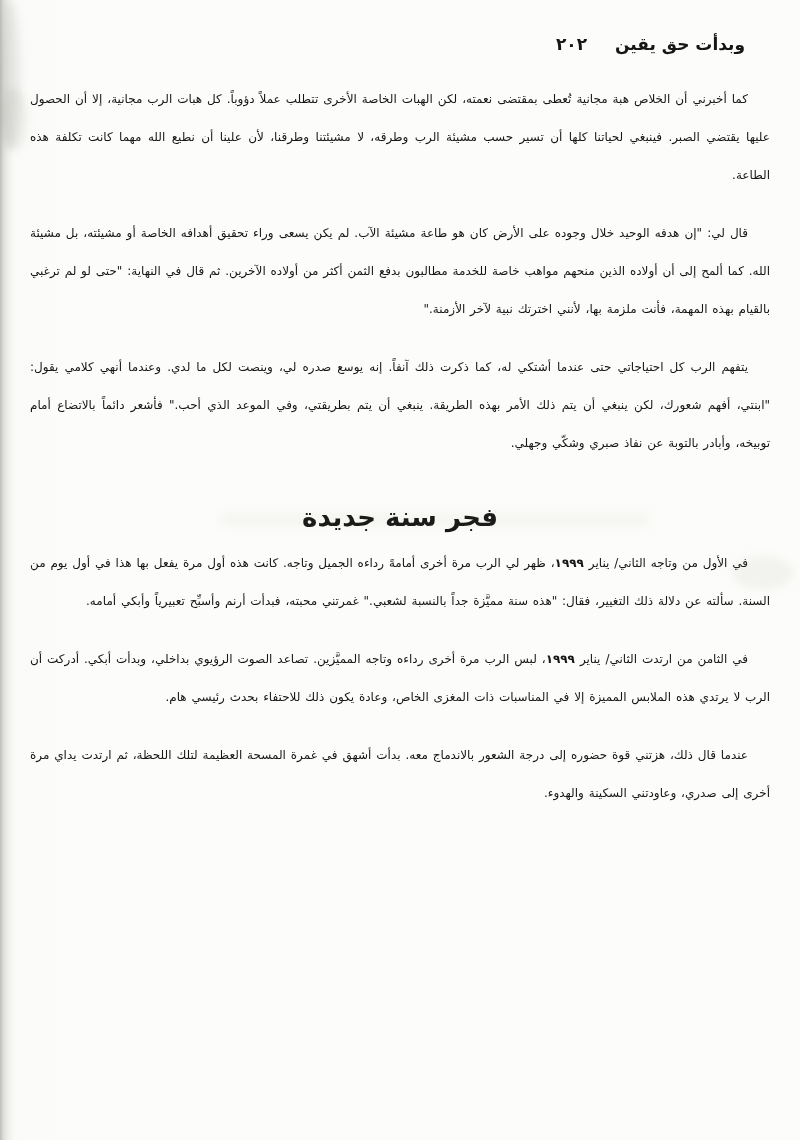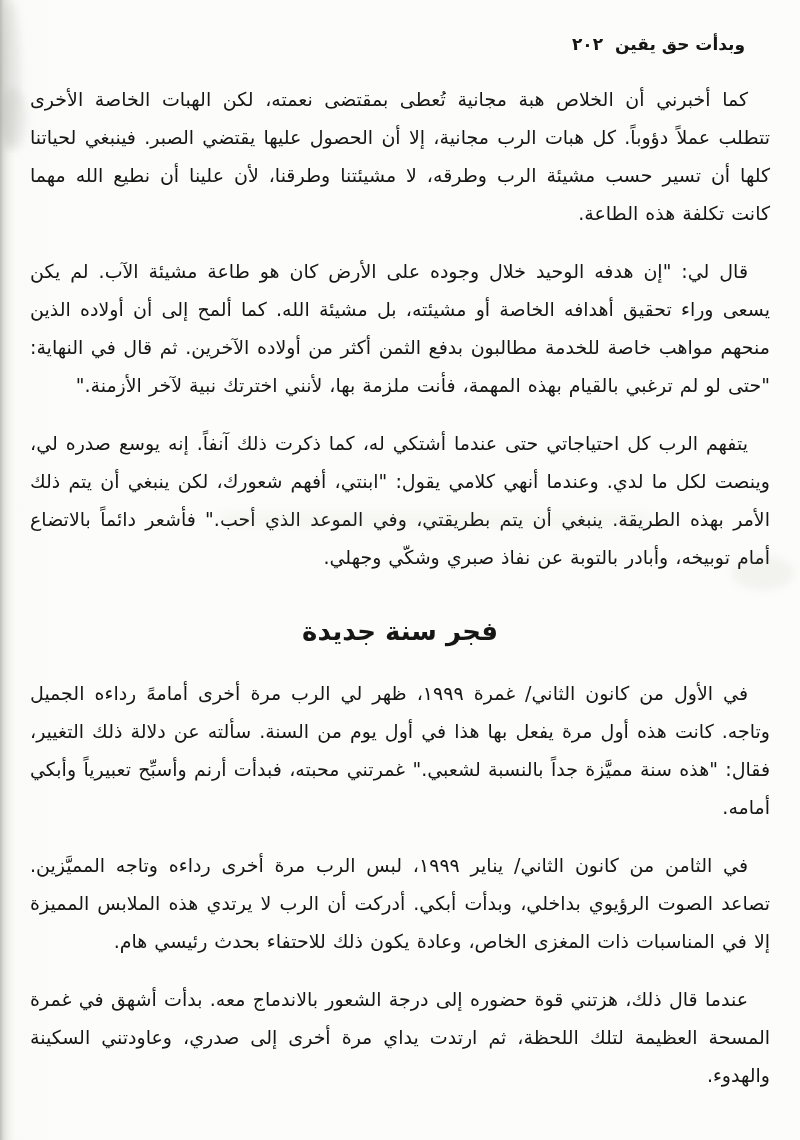--- a/index.html
+++ b/index.html
@@ -30,39 +30,39 @@
   .smudge.s4 { right: 150px; top: 512px; width: 430px; height: 15px; background: rgba(130,128,118,0.06); filter: blur(5px); border-radius: 8px; }
 
   .running-head {
     text-align: right;
     padding-left: 0;
     padding-right: 25px;
     font-size: 17px;
     font-weight: 700;
     letter-spacing: 0.2px;
   }
-  .running-head .pgnum { margin-right: 6px; text-align: right; }
+  .running-head .pgnum { margin-right: 22px; text-align: right; }
 
   .body-text { margin-top: 26px; }
 
   .para {
     margin: 0 0 20px 0;
     text-align: justify;
     text-indent: 22px;
-    font-size: 19px;
+    font-size: 12px;
     line-height: 38px;
     word-spacing: 1px;
   }
-  .para .yr { font-weight: 400; }
+  .para .yr { font-weight: 700; }
 
   .section-heading {
     font-size: 26px;
     font-weight: 700;
     text-align: center;
-    margin: 34px 0 22px 0;
+    margin: 34px 0 6px 0;
     line-height: 42px;
   }
 </style>
 </head>
 <body>
 
 <div class="page">
 
   <div class="edge-left"></div>
   <div class="smudge s1"></div>
@@ -73,18 +73,18 @@
   <div class="running-head">
     <span>وبدأت حق يقين</span>
     <span class="pgnum">٢٠٢</span>
   </div>
 
   <div class="body-text">
       <p class="para"><span>كما أخبرني أن الخلاص هبة مجانية تُعطى بمقتضى نعمته، لكن الهبات الخاصة الأخرى تتطلب عملاً دؤوباً. كل هبات الرب مجانية، إلا أن الحصول عليها يقتضي الصبر. فينبغي لحياتنا كلها أن تسير حسب مشيئة الرب وطرقه، لا مشيئتنا وطرقنا، لأن علينا أن نطيع الله مهما كانت تكلفة هذه الطاعة.</span></p>
       <p class="para"><span>قال لي: "إن هدفه الوحيد خلال وجوده على الأرض كان هو طاعة مشيئة الآب. لم يكن يسعى وراء تحقيق أهدافه الخاصة أو مشيئته، بل مشيئة الله. كما ألمح إلى أن أولاده الذين منحهم مواهب خاصة للخدمة مطالبون بدفع الثمن أكثر من أولاده الآخرين. ثم قال في النهاية: "حتى لو لم ترغبي بالقيام بهذه المهمة، فأنت ملزمة بها، لأنني اخترتك نبية لآخر الأزمنة."</span></p>
       <p class="para"><span>يتفهم الرب كل احتياجاتي حتى عندما أشتكي له، كما ذكرت ذلك آنفاً. إنه يوسع صدره لي، وينصت لكل ما لدي. وعندما أنهي كلامي يقول: "ابنتي، أفهم شعورك، لكن ينبغي أن يتم ذلك الأمر بهذه الطريقة. ينبغي أن يتم بطريقتي، وفي الموعد الذي أحب." فأشعر دائماً بالاتضاع أمام توبيخه، وأبادر بالتوبة عن نفاذ صبري وشكّي وجهلي.</span></p>
       <h2 class="section-heading">فجر سنة جديدة</h2>
-      <p class="para"><span>في الأول من كانون الثاني/ غمرة </span><span class="yr">١٩٩٩</span><span>، ظهر لي الرب مرة أخرى أمامهً رداءه الجميل وتاجه. كانت هذه أول مرة يفعل بها هذا في أول يوم من السنة. سألته عن دلالة ذلك التغيير، فقال: "هذه سنة مميَّزة جداً بالنسبة لشعبي." غمرتني محبته، فبدأت أرنم وأسبِّح تعبيرياً وأبكي أمامه.</span></p>
-      <p class="para"><span>في الثامن من كانون الثاني/ يناير </span><span class="yr">١٩٩٩</span><span>، لبس الرب مرة أخرى رداءه وتاجه المميَّزين. تصاعد الصوت الرؤيوي بداخلي، وبدأت أبكي. أدركت أن الرب لا يرتدي هذه الملابس المميزة إلا في المناسبات ذات المغزى الخاص، وعادة يكون ذلك للاحتفاء بحدث رئيسي هام.</span></p>
+      <p class="para"><span>في الأول من وتاجه الثاني/ يناير </span><span class="yr">١٩٩٩</span><span>، ظهر لي الرب مرة أخرى أمامهً رداءه الجميل وتاجه. كانت هذه أول مرة يفعل بها هذا في أول يوم من السنة. سألته عن دلالة ذلك التغيير، فقال: "هذه سنة مميَّزة جداً بالنسبة لشعبي." غمرتني محبته، فبدأت أرنم وأسبِّح تعبيرياً وأبكي أمامه.</span></p>
+      <p class="para"><span>في الثامن من ارتدت الثاني/ يناير </span><span class="yr">١٩٩٩</span><span>، لبس الرب مرة أخرى رداءه وتاجه المميَّزين. تصاعد الصوت الرؤيوي بداخلي، وبدأت أبكي. أدركت أن الرب لا يرتدي هذه الملابس المميزة إلا في المناسبات ذات المغزى الخاص، وعادة يكون ذلك للاحتفاء بحدث رئيسي هام.</span></p>
       <p class="para"><span>عندما قال ذلك، هزتني قوة حضوره إلى درجة الشعور بالاندماج معه. بدأت أشهق في غمرة المسحة العظيمة لتلك اللحظة، ثم ارتدت يداي مرة أخرى إلى صدري، وعاودتني السكينة والهدوء.</span></p>
     </div>
 
 </div>
 
 </body></html>

